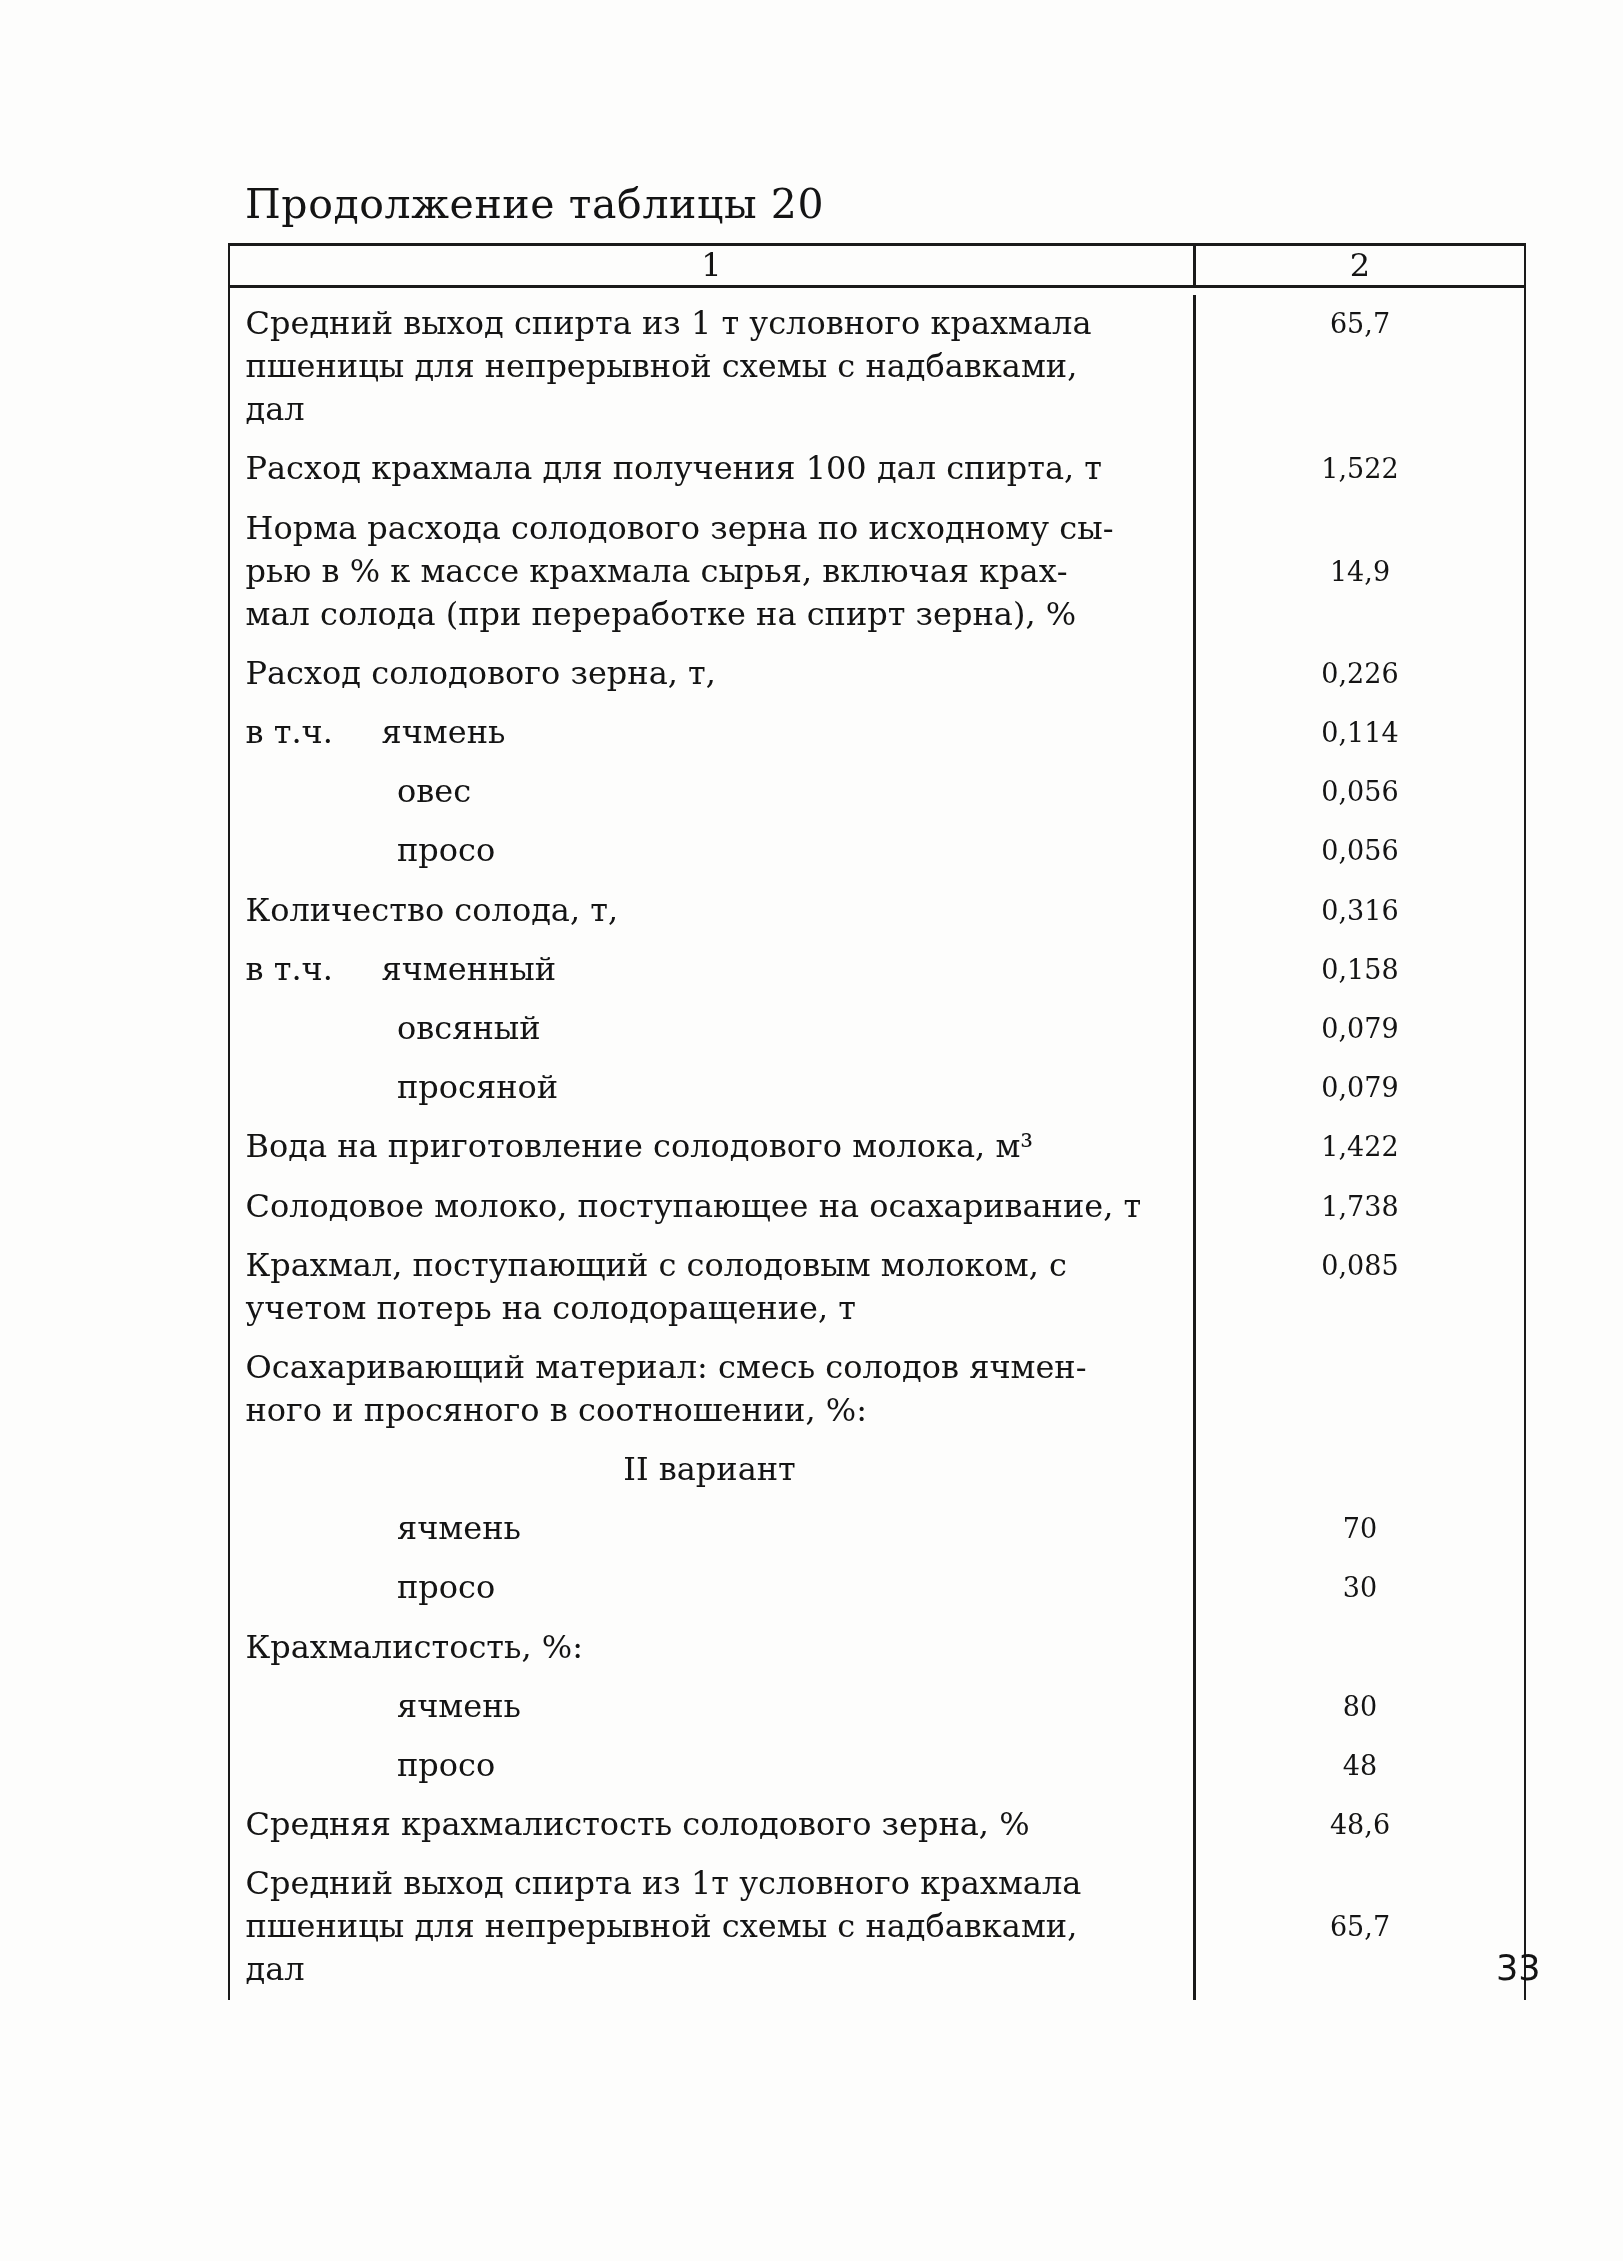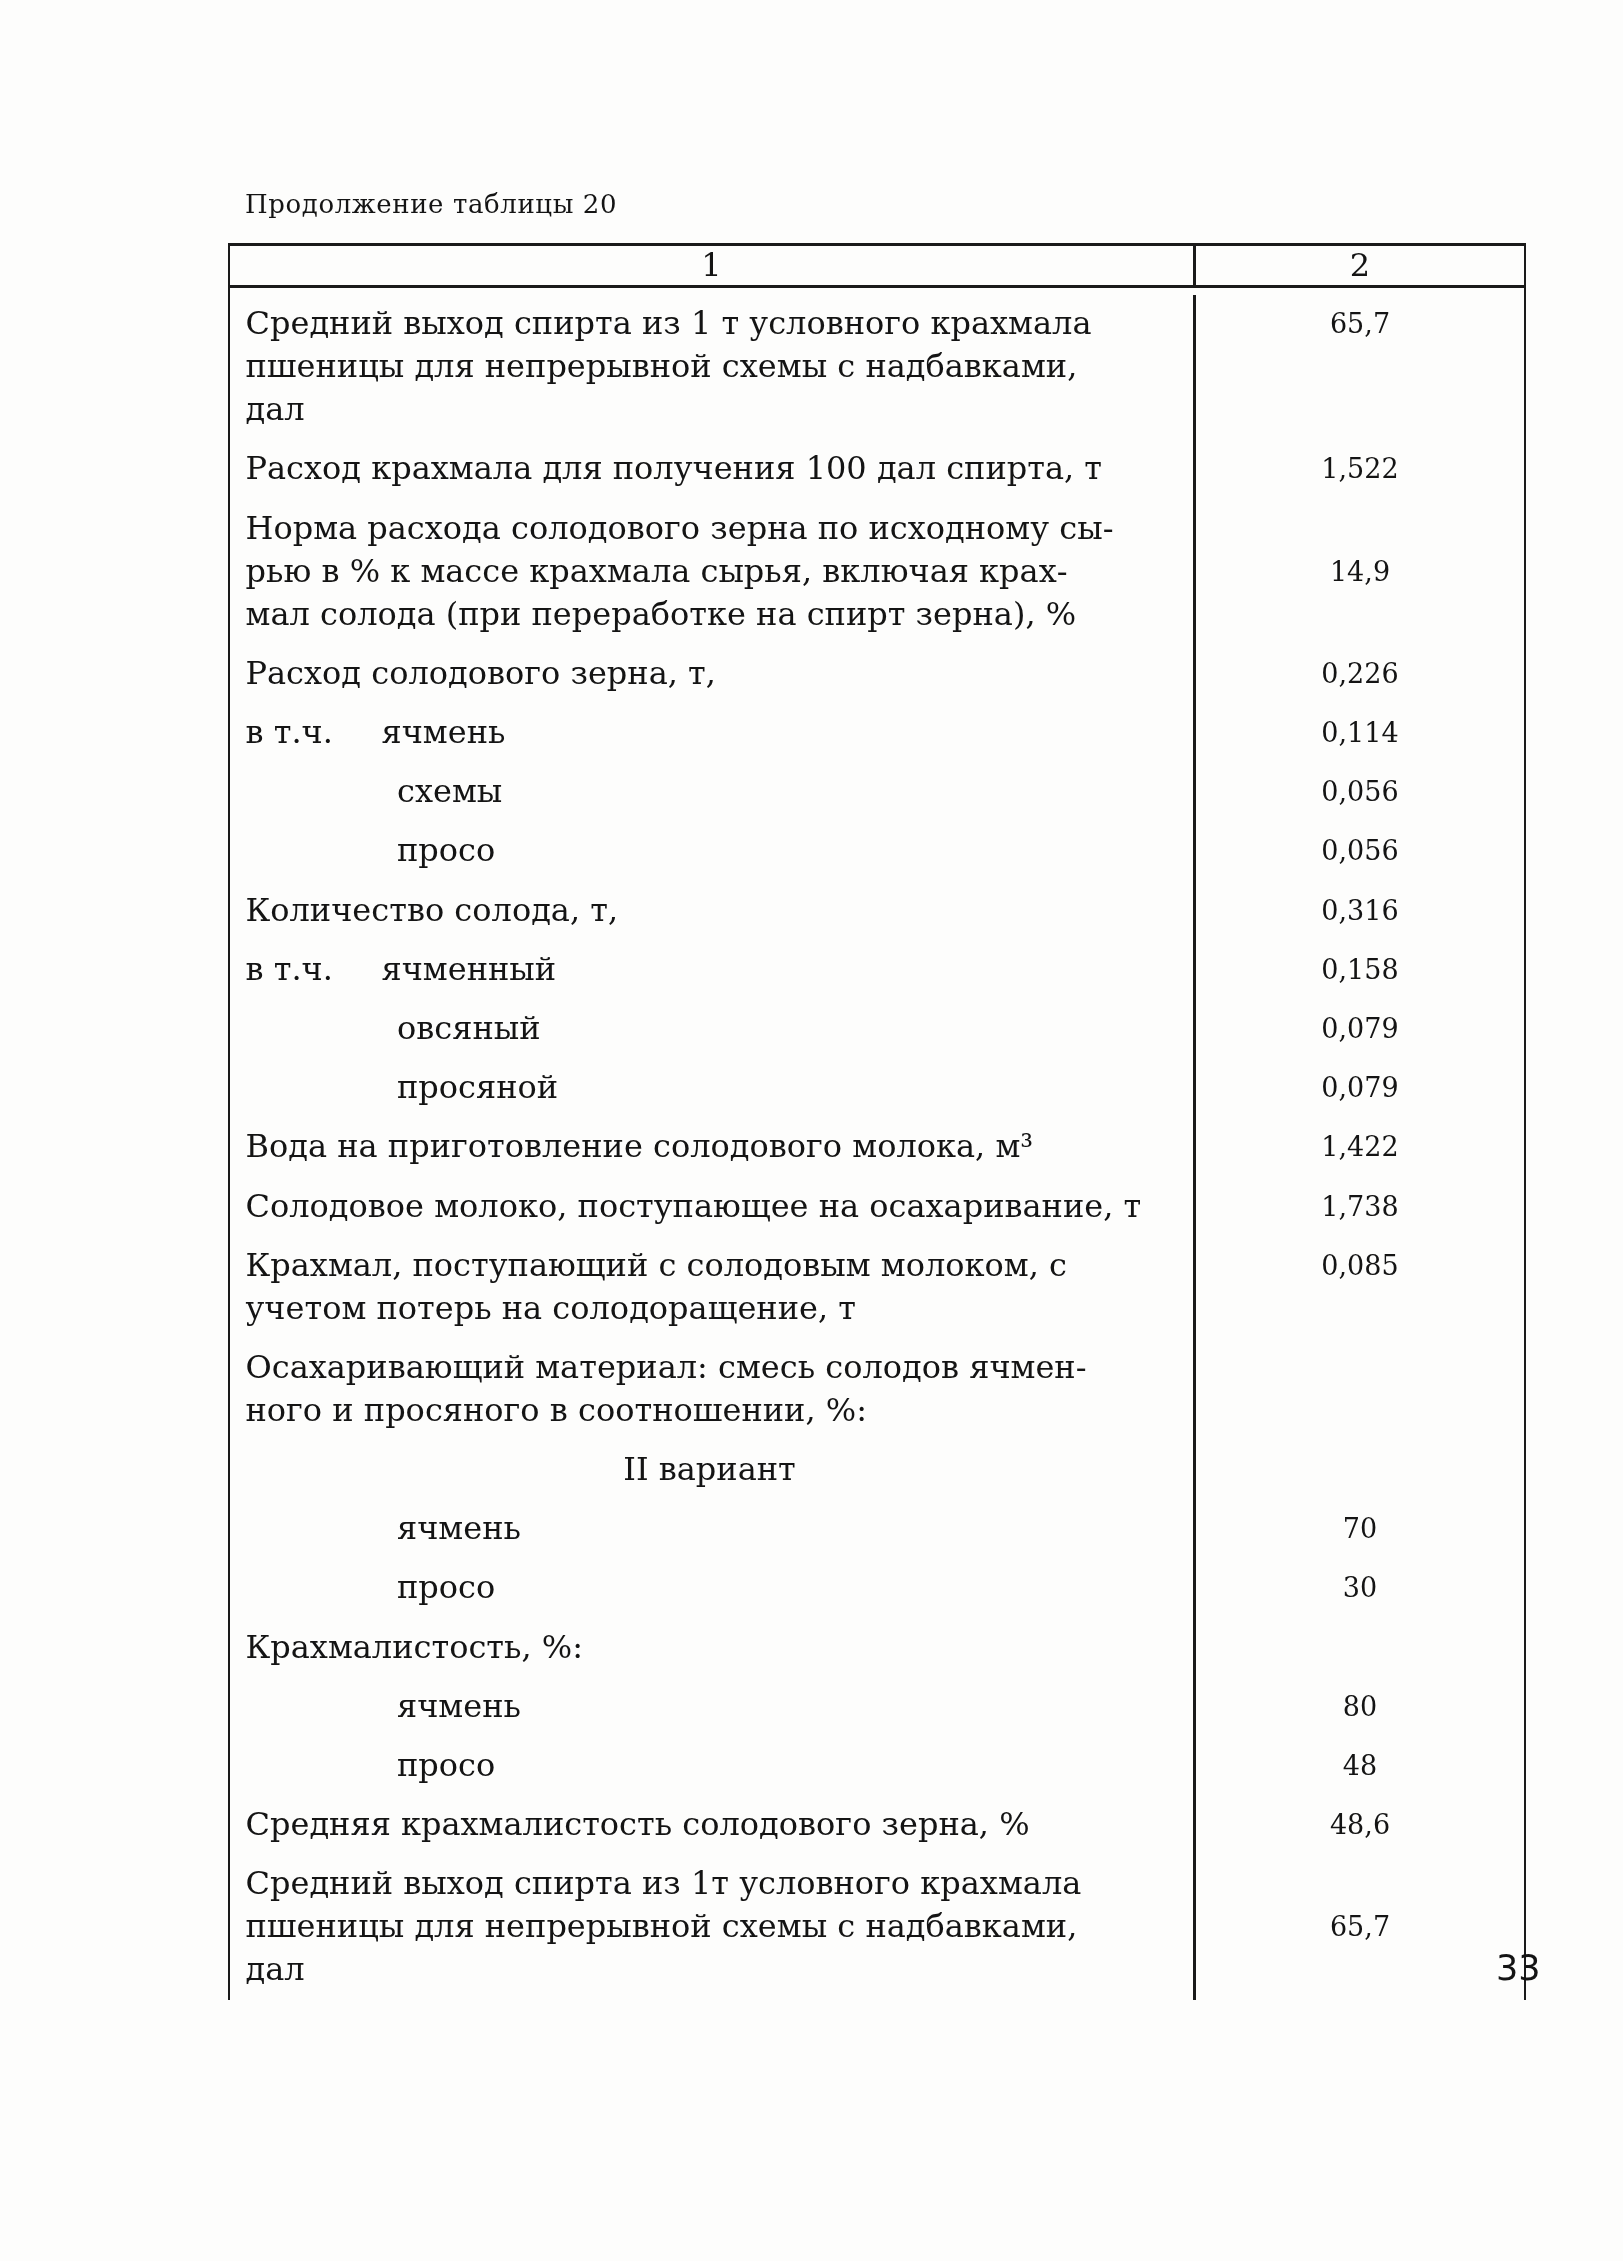--- a/index.html
+++ b/index.html
@@ -14,21 +14,21 @@
     margin: 0 auto;
     background: #fdfdfc;
     color: #141414;
     font-family: "DejaVu Serif", serif;
     overflow: hidden;
   }
   .doc-title {
     position: absolute;
     left: 245px;
     top: 184px;
-    font-size: 26px;
+    font-size: 41px;
     line-height: 40px;
     letter-spacing: 0.6px;
     white-space: nowrap;
   }
   .table {
     position: absolute;
     left: 228px;
     top: 243px;
     width: 1298px;
     box-sizing: border-box;
@@ -130,21 +130,21 @@
             <span>0,226</span>
           </div>
         </div>
         <div class="trow">
           <div class="cell-label"><span class="prefix">в т.ч.</span><span class="label-text">ячмень</span></div>
           <div class="cell-value">
             <span>0,114</span>
           </div>
         </div>
         <div class="trow">
-          <div class="cell-label indent"><span class="label-text">схемы</span></div>
+          <div class="cell-label indent"><span class="label-text">овес</span></div>
           <div class="cell-value">
             <span>0,056</span>
           </div>
         </div>
         <div class="trow">
           <div class="cell-label indent"><span class="label-text">просо</span></div>
           <div class="cell-value">
             <span>0,056</span>
           </div>
         </div>

